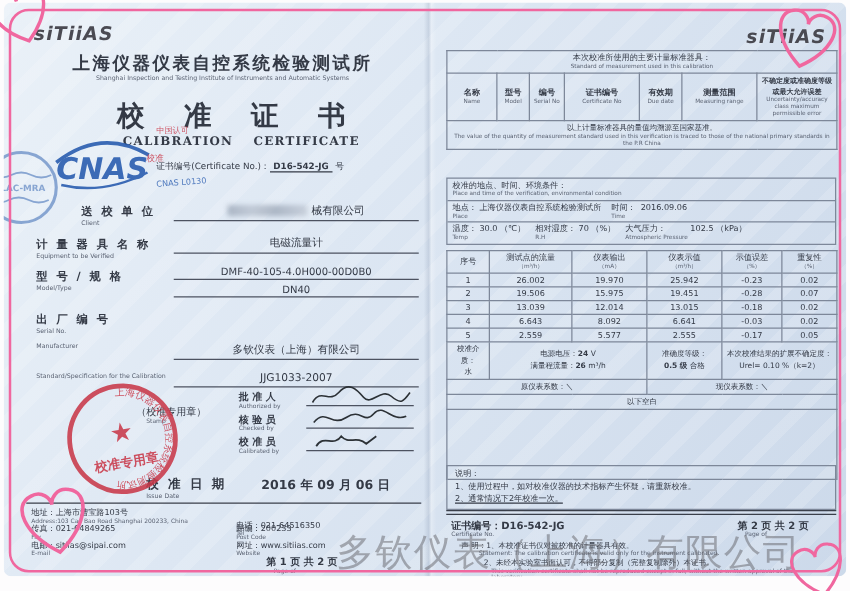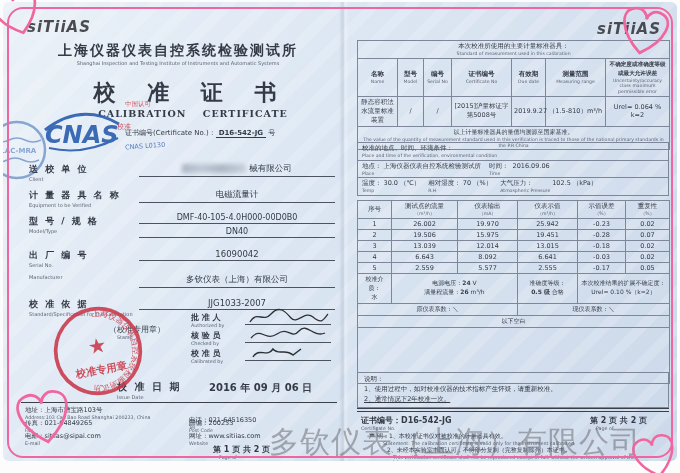--- a/index.html
+++ b/index.html
@@ -75,21 +75,21 @@
       <div class="abs red" style="left:104px;top:114px;font-size:7px;opacity:.85;">校准</div>
       <div class="abs blue" style="left:112px;top:134px;font-size:6.5px;transform:rotate(-4deg);opacity:.8;">CNAS L0130</div>
 
       <svg class="abs" style="left:-28px;top:110px;opacity:.7;" width="64" height="64" viewBox="0 0 64 64">
         <circle cx="32" cy="32" r="28" fill="none" stroke="#5f86c2" stroke-width="2.5"></circle>
         <path d="M8 22 q 8 4 16 0 t 16 0 t 16 0" fill="none" stroke="#5f86c2" stroke-width="1.4"></path>
         <path d="M6 42 q 8 4 16 0 t 16 0 t 16 0" fill="none" stroke="#5f86c2" stroke-width="1.4"></path>
         <text x="32" y="35" font-size="7" text-anchor="middle" fill="#5f86c2" font-weight="bold">ILAC-MRA</text>
       </svg>
 
-      <div class="f-label" style="top:155px;">
+      <div class="f-label" style="top:155px;margin-left:36px;">
         <div class="cnl">送 校 单 位</div>
         <div class="en5">Client</div>
       </div>
       <div class="f-value" style="top:155px;">
         <span class="blurbox"></span><span>械有限公司</span>
       </div>
 
       <div class="f-label" style="top:181px;">
         <div class="cnl">计 量 器 具 名 称</div>
         <div class="en5">Equipment to be Verified</div>
@@ -100,29 +100,27 @@
         <div class="cnl">型 号 / 规 格</div>
         <div class="en5">Model/Type</div>
       </div>
       <div class="f-value" style="top:205px;font-size:8px;">DMF-40-105-4.0H000-00D0B0</div>
       <div class="f-value" style="top:219px;font-size:8px;">DN40</div>
 
       <div class="f-label" style="top:241px;">
         <div class="cnl">出 厂 编 号</div>
         <div class="en5">Serial No.</div>
       </div>
-      <div class="f-value" style="top:241px;">16090042</div>
 
       <div class="f-label" style="top:266px;">
         <div class="en5">Manufacturer</div>
       </div>
       <div class="f-value" style="top:266px;">多钦仪表（上海）有限公司</div>
 
       <div class="f-label" style="top:290px;">
-        <div class="cnl">校 准 依 据</div>
         <div class="en5" style="width:118px;">Standard/Specification for the Calibration</div>
       </div>
       <div class="f-value" style="top:290px;">JJG1033-2007</div>
 
       <div class="abs cn8" style="left:96px;top:316px;">（校准专用章）</div>
       <div class="abs en45" style="left:104px;top:327px;">Stamp</div>
 
       <svg class="abs" style="left:38px;top:296px;z-index:5;opacity:.88;transform:rotate(-10deg);" width="94" height="94" viewBox="0 0 100 100">
         <circle cx="50" cy="50" r="45" fill="none" stroke="#c9394a" stroke-width="4"></circle>
         <defs>
@@ -221,29 +219,20 @@
         </td>
             </tr>
         <tr>
           <td><span class="b">名称</span><span class="hu">Name</span></td>
           <td><span class="b">型号</span><span class="hu">Model</span></td>
           <td><span class="b">编号</span><span class="hu">Serial No</span></td>
           <td><span class="b">证书编号</span><span class="hu">Certificate No</span></td>
           <td><span class="b">有效期</span><span class="hu">Due date</span></td>
           <td><span class="b">测量范围</span><span class="hu">Measuring range</span></td>
           <td><span class="b" style="font-size:5.6px;">不确定度或准确度等级或最大允许误差</span><span class="hu">Uncertainty/accuracy class maximum permissible error</span></td>
-        </tr>
-        <tr>
-          <td>静态容积法水流量标准装置</td>
-          <td>/</td>
-          <td>/</td>
-          <td>[2015]沪量标证字第5008号</td>
-          <td>2019.9.27</td>
-          <td>（1.5-810）m³/h</td>
-          <td>Urel= 0.064 %  k=2</td>
         </tr>
         <tr>
               <td colspan="7" class="tl">
           <span class="cn6">以上计量标准器具的量值均溯源至国家基准。</span>
           <span class="hu">The value of the quantity of measurement standard used in this verification is traced to those of the national primary standards in the P.R China</span>
         </td>
             </tr>
       </tbody>
         </table>
 

